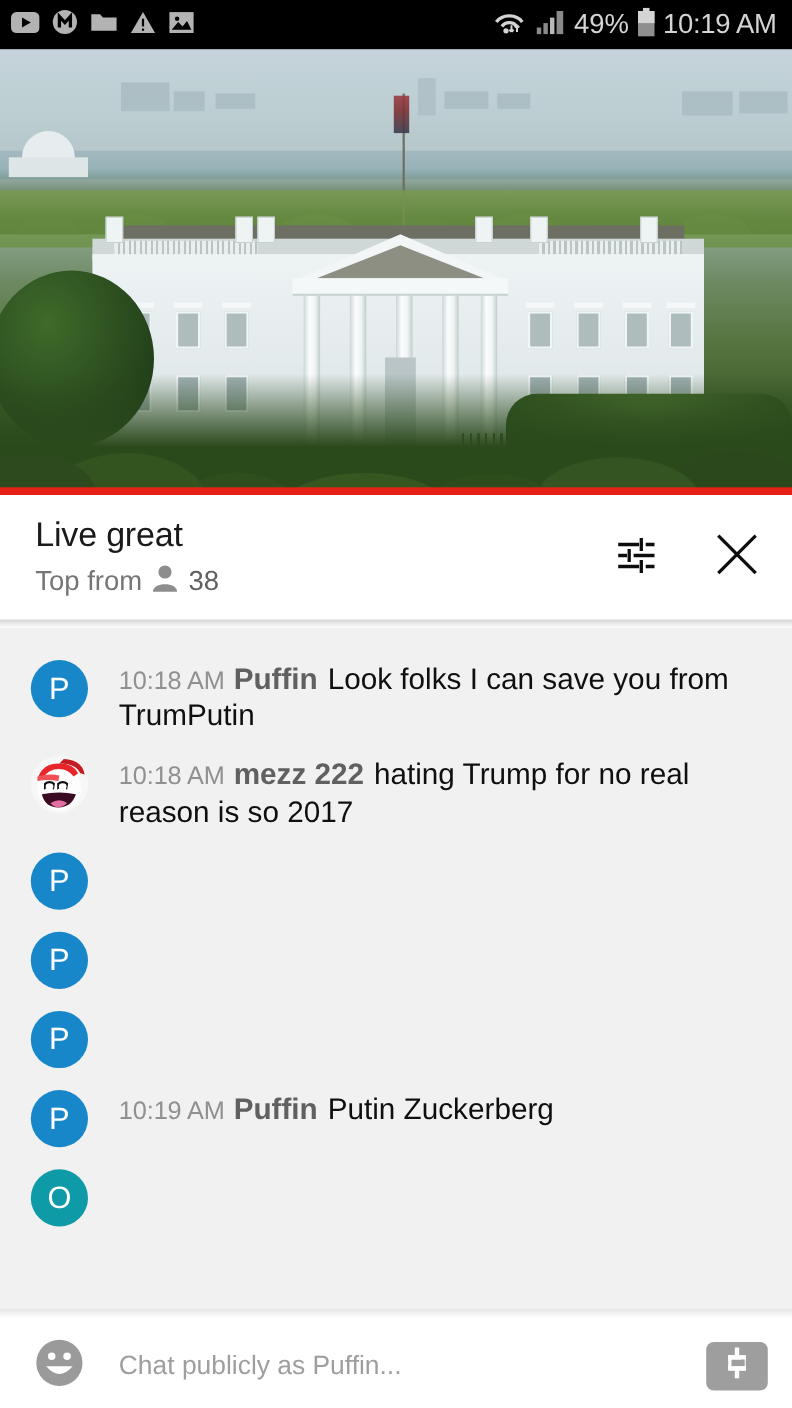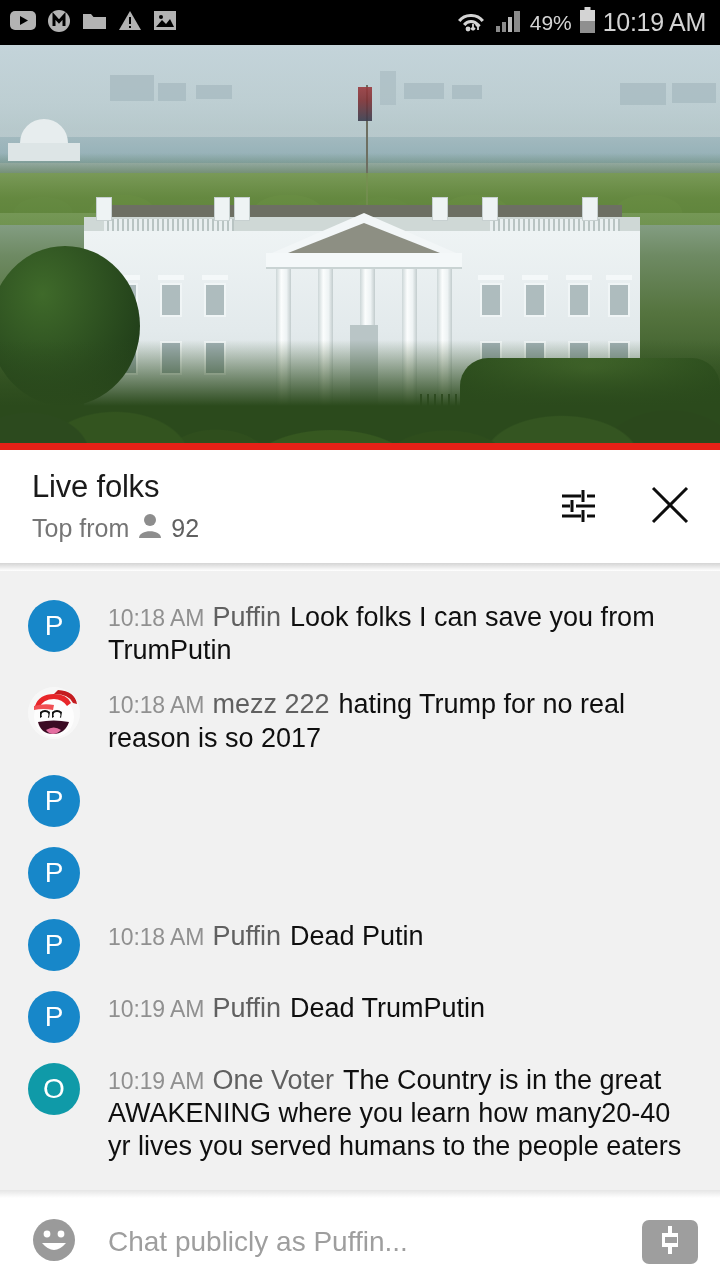--- a/index.html
+++ b/index.html
@@ -19,21 +19,21 @@
     color:#b3b3b3;
   }
   .sb-left{ display:flex; align-items:center; gap:11px; }
   .sb-spacer{ flex:1; }
   .sb-right{ display:flex; align-items:center; gap:7px; }
   .sb-icon{ display:block; }
   .sb-text{
     font-size:25px; color:#d4d4d4; letter-spacing:-0.3px;
     font-family:"Liberation Sans", sans-serif;
   }
-  .sb-pct{ font-size:21px; color:#d4d4d4; }
+  .sb-pct{ font-size:25px; color:#d4d4d4; }
 
   
   .video-wrap{ position:relative; width:720px; height:405px; overflow:hidden; background:#8aa0a8; }
   .video-sky{
     position:absolute; inset:0;
     background:
       linear-gradient(to bottom,
         #c3d2d8 0%, #c6d4d9 14%, #bdcbd0 22%,
         #a9bcbd 30%, #8fa894 40%, #6e8a63 52%,
         #55743f 66%, #3f5f2c 80%, #32501f 100%);
@@ -248,21 +248,21 @@
     font-size:27px;
     line-height:1.23;
     color:#0f0f0f;
     padding-top:3px;
   }
   .m-time{
     color:#909090; font-size:23px; margin-right:8px;
     letter-spacing:-0.1px;
   }
   .m-author{
-    color:#606060; font-weight:normal; margin-right:9px;
+    color:#606060; font-weight:bold; margin-right:9px;
   }
   .m-text{ color:#0f0f0f; }
 
   
   .awesome{ width:52px; height:52px; display:block; }
 
   
   .list-shadow{
     width:720px; height:8px;
     background:linear-gradient(to bottom, rgba(0,0,0,0.10), rgba(0,0,0,0));
@@ -276,21 +276,21 @@
   .emoji-btn{
     width:56px; height:56px;
     display:flex; align-items:center; justify-content:center;
     cursor:pointer;
   }
   .chat-input{
     flex:1;
     border:none; outline:none;
     background:transparent;
     font-family:"Liberation Sans", sans-serif;
-    font-size:28px;
+    font-size:24px;
     color:#9a9a9a;
     margin-left:26px;
   }
   .chat-input::placeholder{ color:#9e9e9e; opacity:1; }
   .superchat{
     width:56px; height:44px; border-radius:7px;
     background:#9e9e9e;
     display:flex; align-items:center; justify-content:center;
     cursor:pointer;
   }
@@ -445,30 +445,30 @@
   <div class="fence"></div>
   <div class="right-hedge"></div>
   <div class="left-tree"></div>
   <div class="fg-trees"></div>
 
   <div class="progressbar"></div>
 </div>
 
 <div class="chat-header">
   <div class="ch-titles">
-    <div class="ch-title">Live folks</div>
+    <div class="ch-title">Live great</div>
     <div class="ch-sub">
       <span class="ch-subtext">Top from</span>
       <span>
         <svg width="24" height="26" viewBox="0 0 24 26">
             <circle cx="12" cy="7" r="6" fill="#8d8d8d"></circle>
             <path d="M1 25 C1 16 23 16 23 25 Z" fill="#8d8d8d"></path>
           </svg>
       </span>
-      <span class="ch-count">92</span>
+      <span class="ch-count">38</span>
     </div>
   </div>
   <div class="ch-actions">
     <div class="icon-btn">
       <span>
         <svg width="44" height="44" viewBox="0 0 44 44">
           <line x1="6" y1="13" x2="25" y2="13" stroke="#0d0d0d" stroke-width="3"></line>
           <line x1="31" y1="13" x2="39" y2="13" stroke="#0d0d0d" stroke-width="3"></line>
           <line x1="27" y1="7" x2="27" y2="19" stroke="#0d0d0d" stroke-width="3"></line>
           <line x1="6" y1="23" x2="14" y2="23" stroke="#0d0d0d" stroke-width="3"></line>
@@ -533,40 +533,34 @@
   <div class="msg">
     <div class="avatar" style="background:#1787c9;">
       <span>P</span>
     </div>
   </div>
 
   <div class="msg">
     <div class="avatar" style="background:#1787c9;">
       <span>P</span>
     </div>
-    <div class="msg-body">
-      <span class="m-time">10:18 AM</span><span class="m-author">Puffin</span><span class="m-text">Dead Putin</span>
-    </div>
   </div>
 
   <div class="msg">
     <div class="avatar" style="background:#1787c9;">
       <span>P</span>
     </div>
     <div class="msg-body">
-      <span class="m-time">10:19 AM</span><span class="m-author">Puffin</span><span class="m-text">Dead TrumPutin</span>
+      <span class="m-time">10:19 AM</span><span class="m-author">Puffin</span><span class="m-text">Putin Zuckerberg</span>
     </div>
   </div>
 
   <div class="msg">
     <div class="avatar" style="background:#0f9aa8;">
       <span>O</span>
-    </div>
-    <div class="msg-body">
-      <span class="m-time">10:19 AM</span><span class="m-author">One Voter</span><span class="m-text">The Country is in the great AWAKENING where you learn how many20-40 yr lives you served humans to the people eaters</span>
     </div>
   </div>
 
 </div>
 
 <div class="list-shadow"></div>
 
 <div class="input-bar">
   <div class="emoji-btn">
     <span>

